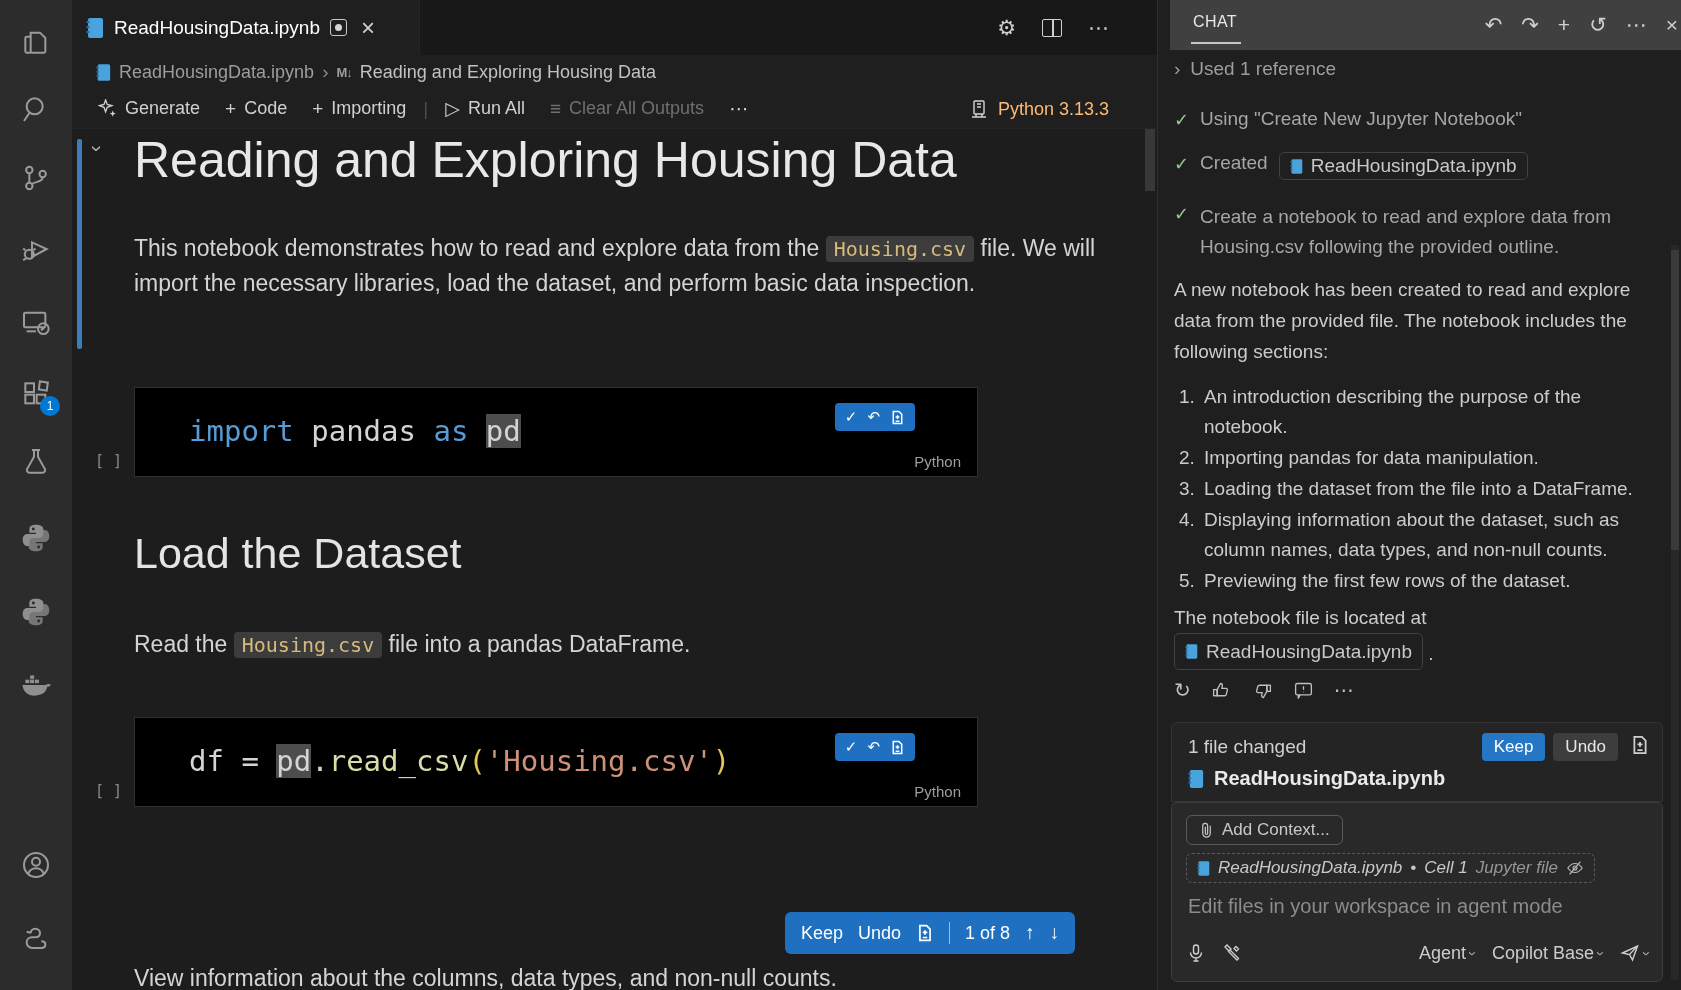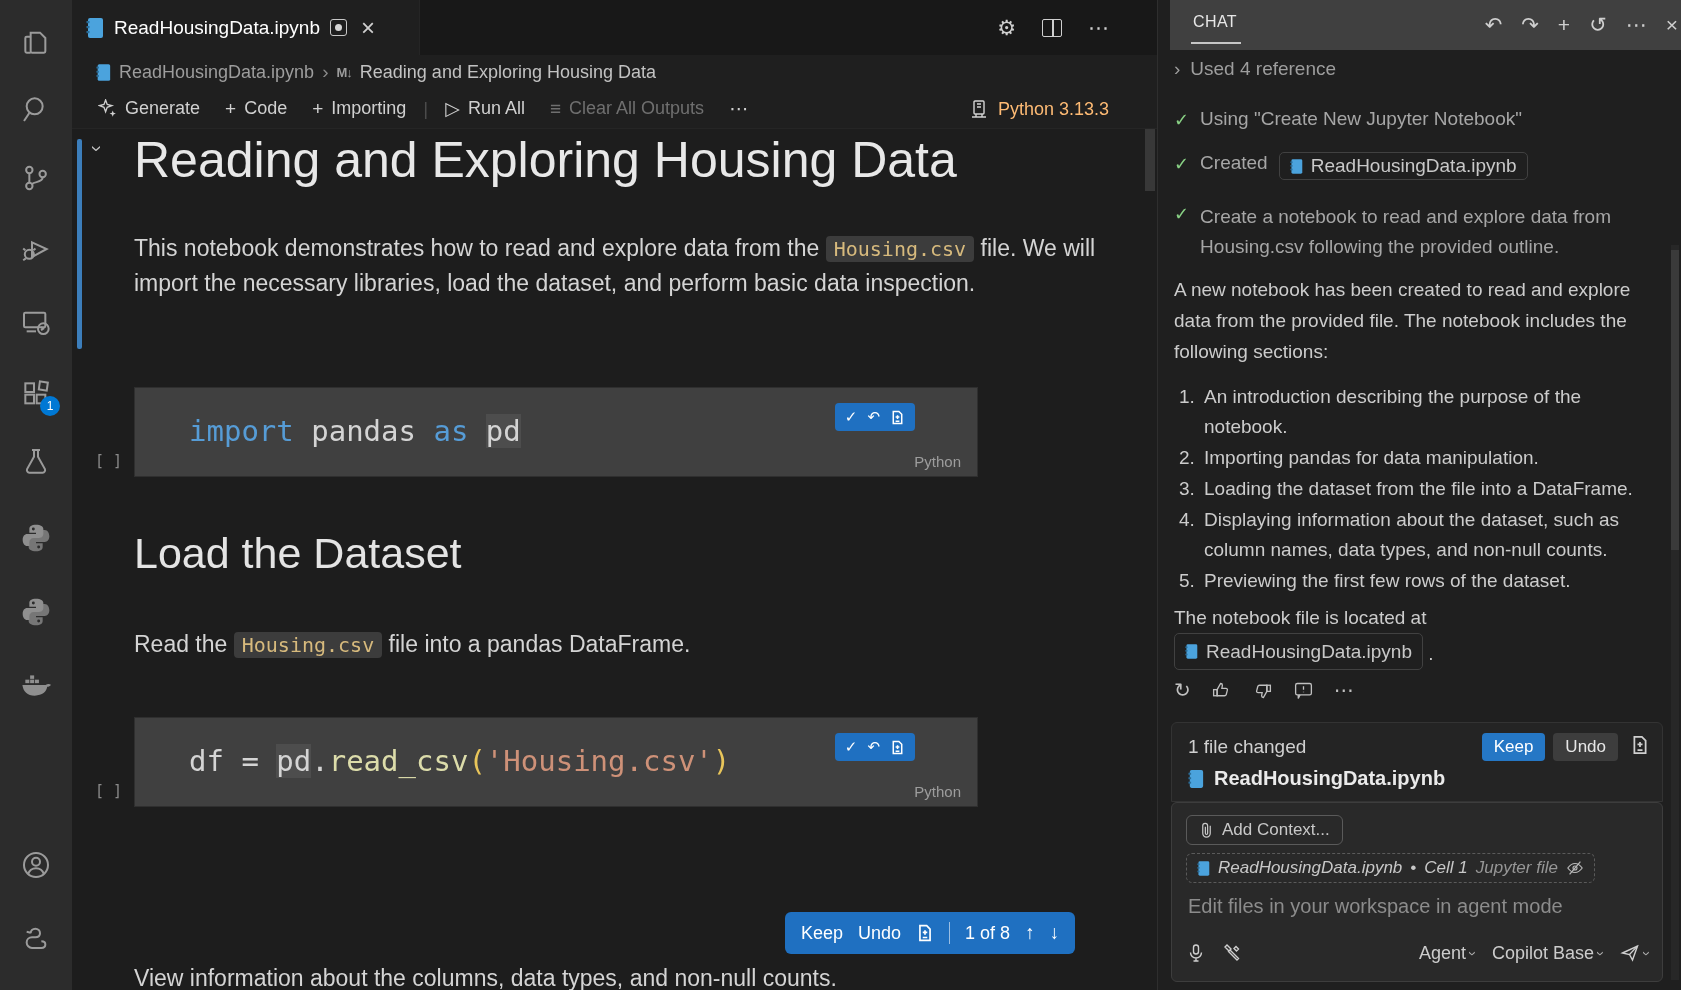--- a/index.html
+++ b/index.html
@@ -50,21 +50,21 @@
 
   .md-sel-bar { position:absolute; left:5px; top:10px; width:5px; height:210px; background:#3c7ebb; border-radius:2px; }
   .collapse-chev { position:absolute; left:22px; top:8px; color:#c0c0c0; font-size:20px; cursor:pointer; }
   .chev-down { display:inline-block; transform:rotate(90deg); }
 
   .nb-h1 { position:absolute; left:62px; top:2px; font-size:50px; font-weight:400; color:#e8e8e8; letter-spacing:0; white-space:nowrap; }
   .nb-p { position:absolute; left:62px; width:980px; font-size:23px; line-height:34px; color:#d4d4d4; }
   .inline-code { font-family:"DejaVu Sans Mono", monospace; font-size:20px; color:#d7ba7d;
     background:#3c3c3c; border-radius:4px; padding:1px 8px; }
 
-  .code-cell { position:absolute; left:62px; width:844px; height:90px; background:#404040; border:1px solid #2f2f2f; }
+  .code-cell { position:absolute; left:62px; width:844px; height:90px; background:#000000; border:1px solid #2f2f2f; }
   .cell-code { position:absolute; left:54px; top:26px; font-family:"DejaVu Sans Mono", monospace; font-size:29px; white-space:pre; color:#d4d4d4; }
   .tk-kw { color:#569cd6; } .tk-fn { color:#dcdcaa; } .tk-str { color:#ce9178; }
   .tk-paren { color:#e8c55a; } .tk-hl { background:#4d4d4d; }
   .cell-lang { position:absolute; right:16px; bottom:6px; font-size:15px; color:#9d9d9d; }
   .cell-gutter { position:absolute; left:-40px; bottom:6px; font-family:"DejaVu Sans Mono", monospace; font-size:15px; color:#8a8a8a; }
   .cell-pill { position:absolute; right:62px; top:15px; height:28px; background:#1f70c1; border-radius:4px;
     display:flex; align-items:center; gap:10px; padding:0 10px; color:#fff; font-size:15px; cursor:pointer; }
   .cell-pill svg { width:15px; height:15px; stroke:#fff; fill:none; stroke-width:1.6; }
 
   .nb-h2 { position:absolute; left:62px; font-weight:400; color:#e4e4e4; white-space:nowrap; }
@@ -365,21 +365,21 @@
         <span>+</span>
         <span>↺</span>
         <span>⋯</span>
         <span>×</span>
       </div>
     </div>
 
     <div class="chat-body">
       <div class="cb-row ref-row" style="top:8px">
         <span>›</span>
-        <span>Used 4 reference</span>
+        <span>Used 1 reference</span>
       </div>
 
       <div class="cb-row step" style="top:58px">
         <span class="chk">✓</span>
         <span>Using "Create New Jupyter Notebook"</span>
       </div>
 
       <div class="cb-row step" style="top:102px">
         <span class="chk">✓</span>
         <span>Created</span>

